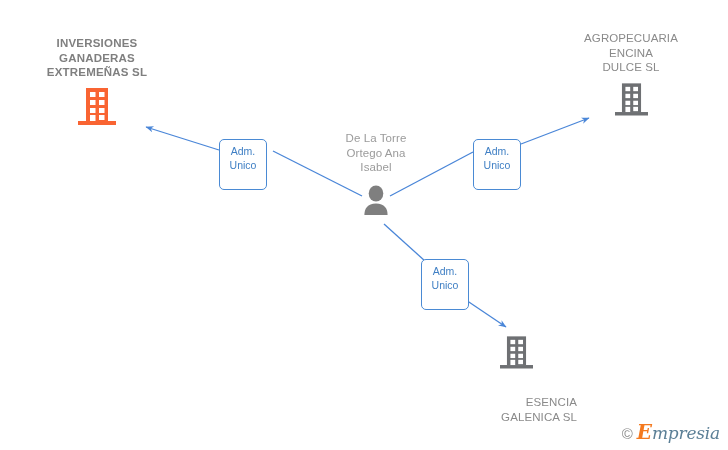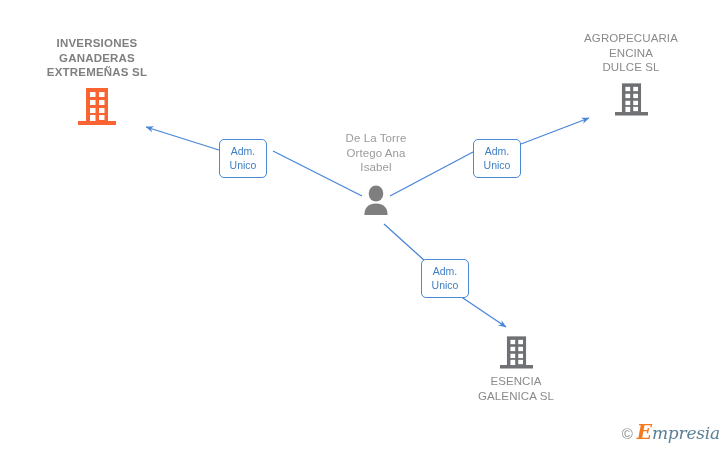--- a/index.html
+++ b/index.html
@@ -60,21 +60,21 @@
   
   .edge-box {
     position: absolute;
     background: #ffffff;
     border: 1.6px solid #4a8ad4;
     border-radius: 5px;
     color: #3f7fc4;
     font-size: 10.5px;
     line-height: 14px;
     text-align: center;
-    padding: 4px 8px 5px 8px;
+    padding: 4px 8px 17px 8px;
     white-space: pre-line;
     box-sizing: border-box;
   }
 
   
   #watermark {
     position: absolute;
     right: 8px;
     bottom: 8px;
     display: flex;
@@ -200,21 +200,21 @@
           <rect x="21" y="6" width="5.5" height="5"></rect>
           <rect x="12" y="14" width="5.5" height="5"></rect>
           <rect x="21" y="14" width="5.5" height="5"></rect>
           <rect x="12" y="22" width="5.5" height="5"></rect>
           <rect x="21" y="22" width="5.5" height="5"></rect>
           <rect x="12" y="29" width="5.5" height="6"></rect>
           <rect x="21" y="29" width="5.5" height="5"></rect>
         </g>
       </svg>
     </span>
-    <div class="node-label" style="margin-top:4px;">ESENCIA
+    <div class="node-label" style="margin-top:25px;text-align:right;">ESENCIA
 GALENICA SL</div>
   </div>
 
   <div class="edge-box" style="left:219px; top:139px; width:48px;">Adm.
 Unico</div>
 
   <div class="edge-box" style="left:473px; top:139px; width:48px;">Adm.
 Unico</div>
 
   <div class="edge-box" style="left:421px; top:259px; width:48px;">Adm.

